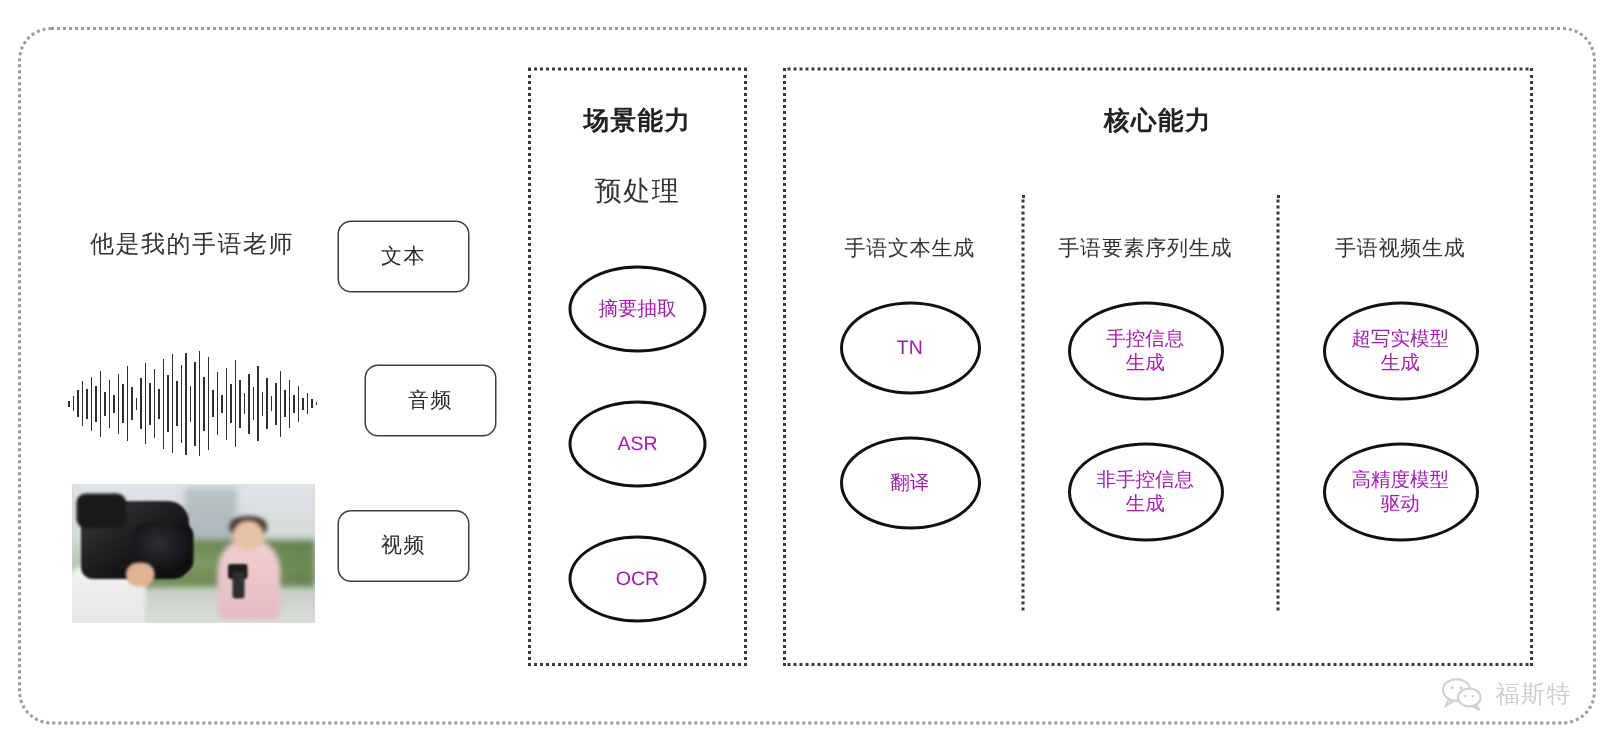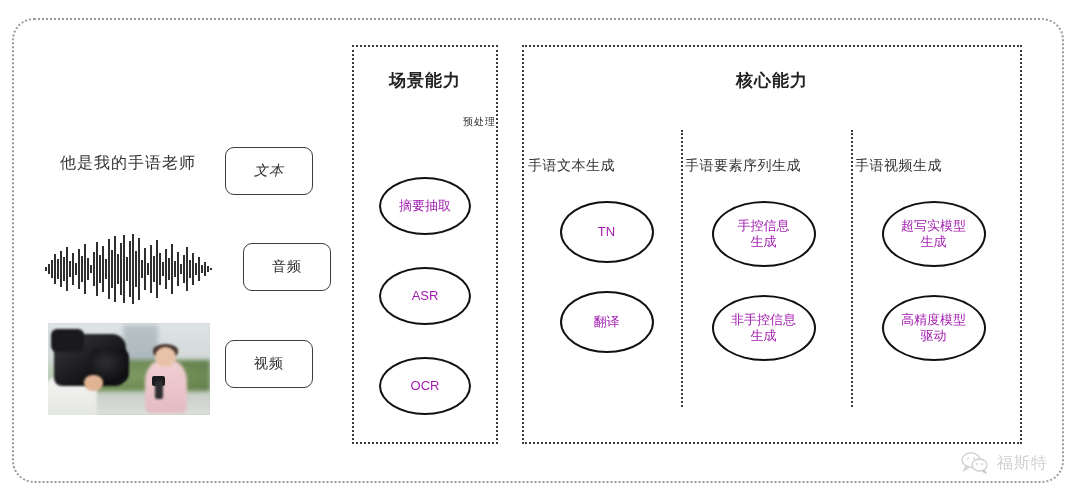--- a/index.html
+++ b/index.html
@@ -61,21 +61,21 @@
     position: absolute;
     left: 195px;
     width: 88px; height: 48px;
     border: 1.6px solid #3b3f45;
     border-radius: 9px;
     display: flex; align-items: center; justify-content: center;
     font-size: 14px; color: #2b2b2b;
     background: #fff;
     letter-spacing: 1px;
   }
-  .btn-text  { top: 52px; font-style: italic; }
+  .btn-text  { top: 52px; }
   .btn-audio { top: 148px; margin-left: 18px; }
   .btn-video { top: 245px; }
 
   
   .waveform { position: absolute; left: 14px; top: 138px; width: 170px; height: 72px; }
   .waveform svg { display: block; width: 100%; height: 100%; }
 
   
   .photo {
     position: absolute;
@@ -155,42 +155,42 @@
   .ph-hand {
     position: absolute; left: 22%; top: 56%; width: 12%; height: 18%;
     background: #e0b392; border-radius: 45%; filter: blur(1.2px);
   }
 
   
   .scene-panel { left: 352px; top: 45px; width: 146px; height: 399px; }
   .scene-title { top: 22px; }
   .scene-sub {
     position: absolute; left: 0; right: 0; top: 68px;
-    text-align: right; font-size: 10px; color: #333; letter-spacing: 1px;
+    text-align: center; font-size: 18px; color: #333; letter-spacing: 1px;
   }
 
   
   .core-panel { left: 522px; top: 45px; width: 500px; height: 399px; }
   .core-title { top: 22px; }
 
   .col-divider {
     position: absolute;
     top: 83px; height: 277px;
     border-left: 2px dotted #3a3a3a;
   }
   .div-1 { left: 157px; }
   .div-2 { left: 327px; }
 
   .core-col { position: absolute; top: 110px; width: 157px; }
   .core-col-1 { left: 4px; }
   .core-col-2 { left: 161px; }
   .core-col-3 { left: 331px; }
 
   .col-head {
-    text-align: left;
+    text-align: center;
     font-size: 14px; color: #333;
     letter-spacing: 0.5px;
     white-space: nowrap;
   }
 
   
   .oval {
     border: 2.2px solid #111;
     border-radius: 50%;
     background: #fff;

